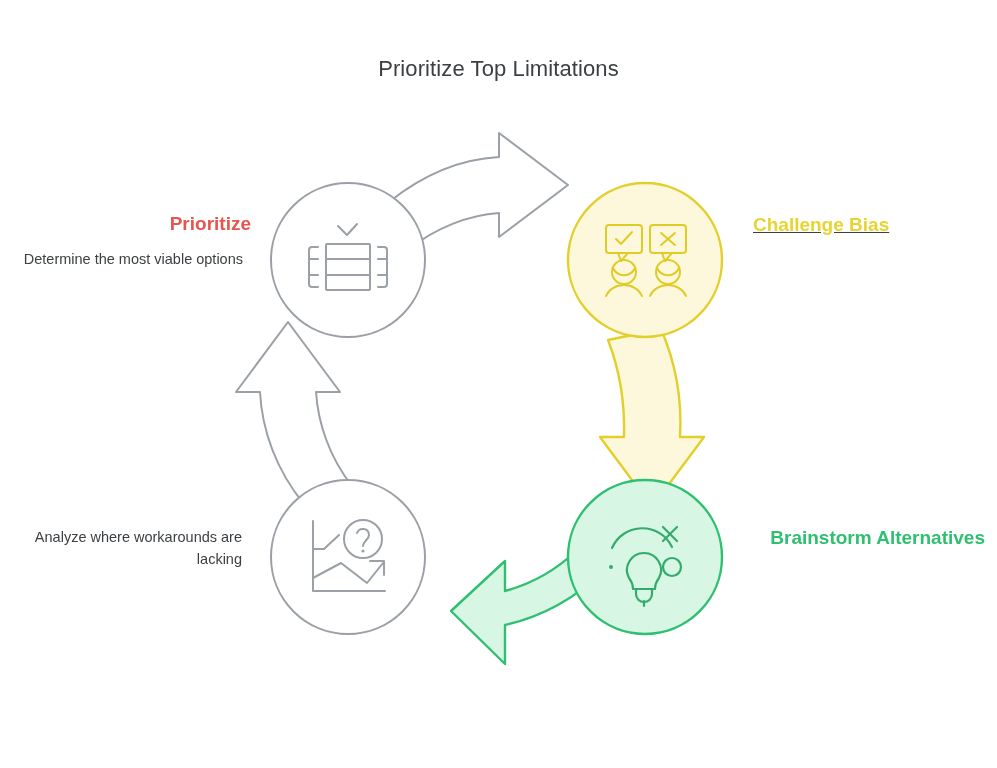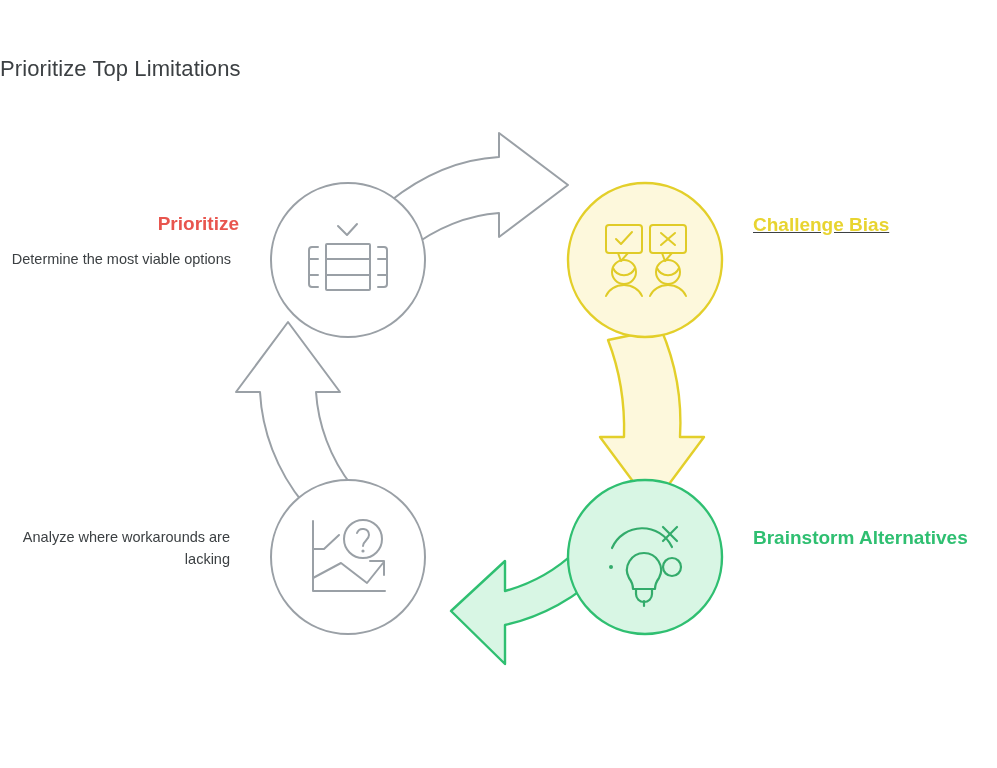--- a/index.html
+++ b/index.html
@@ -19,21 +19,21 @@
     position: absolute;
     left: 0; top: 0;
     width: 997px;
     height: 768px;
   }
   #diagram-title {
     position: absolute;
     left: 0;
     top: 56px;
     width: 997px;
-    text-align: left;
+    text-align: center;
     font-size: 22px;
     font-weight: 400;
     color: #3c4043;
     letter-spacing: 0.1px;
   }
   svg#cycle {
     position: absolute;
     left: 0; top: 0;
     width: 997px;
     height: 768px;
@@ -47,26 +47,26 @@
     line-height: 1.45;
     margin: 0 0 10px 0;
   }
   .label-desc {
     font-size: 14.5px;
     font-weight: 400;
     line-height: 1.55;
     color: #3c4043;
     margin: 8px;
   }
-  .align-right { text-align: right; }
+  .align-right { text-align: right; padding-left: 12px; }
   .align-left  { text-align: left;  }
 
   #label-prioritize { left: 0px;   top: 210px; width: 239px; }
   #label-challenge  { left: 753px; top: 211px; width: 230px; text-decoration: underline; }
-  #label-brainstorm { left: 753px; top: 524px; width: 232px; }
+  #label-brainstorm { left: 753px; top: 524px; width: 232px; text-align: right; }
   #label-evaluate   { left: 0px;   top: 518px; width: 238px; }
 </style>
 </head>
 <body>
 
 <div id="stage">
 
   <div id="diagram-title">Prioritize Top Limitations</div>
 
   <svg id="cycle" viewBox="0 0 997 768">

